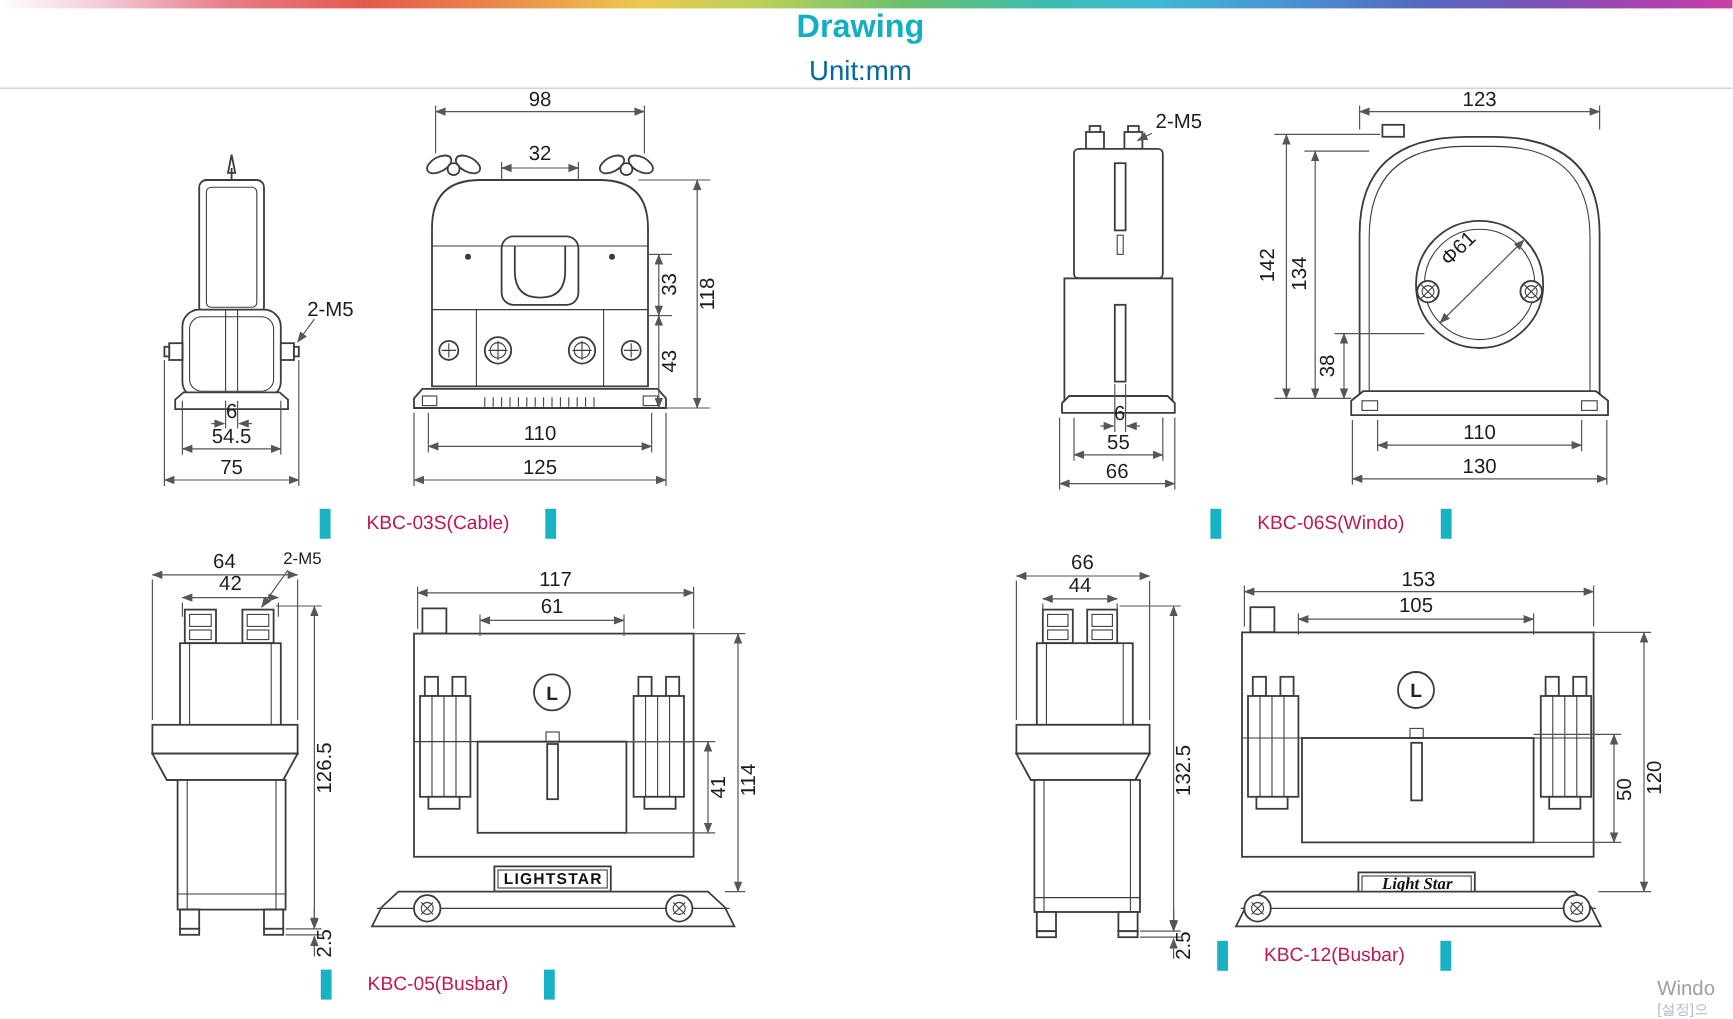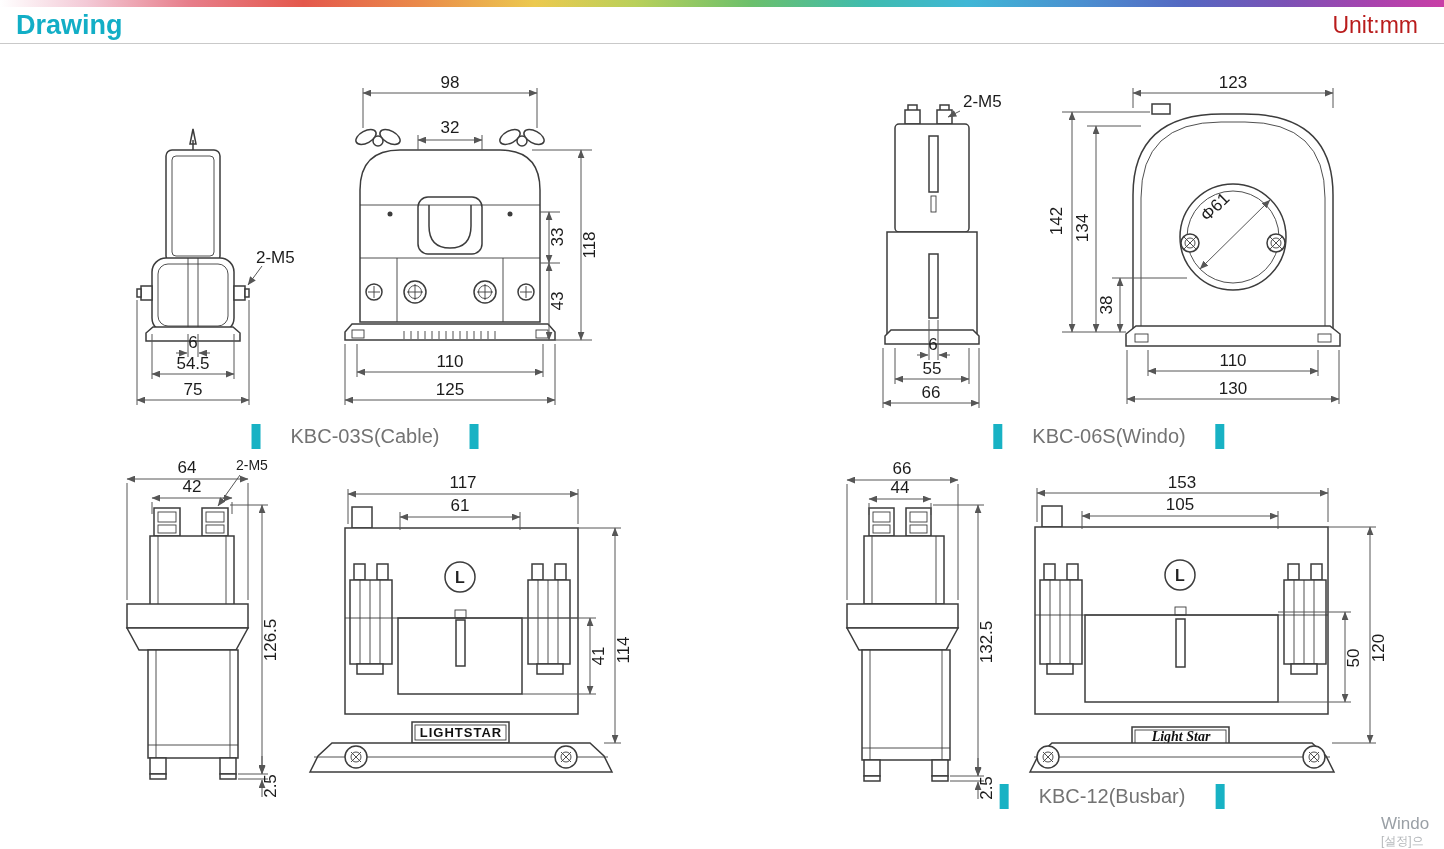--- a/index.html
+++ b/index.html
@@ -2,28 +2,28 @@
 <html><head>
 <meta charset="utf-8">
 <style>
   html,body{margin:0;padding:0;background:#fff;}
   .page{position:relative;width:1444px;height:849px;background:#ffffff;overflow:hidden;
         font-family:"Liberation Sans",sans-serif;color:#1c1c1c;}
   .topbar{position:absolute;top:0;left:0;width:1444px;height:7px;
     background:linear-gradient(90deg,#ffffff 0%,#f3c9d6 6%,#e77e8b 13%,#e4584c 21%,#ea8a4a 29%,
       #ecc94f 37%,#b9d05a 44%,#6cc06c 52%,#3fbcae 60%,#3fb7d6 67%,#4b8fd0 75%,#5468c2 82%,
       #7b52b5 89%,#a843ae 95%,#c93fa6 100%);}
-  .header{position:absolute;top:7px;left:0;right:0;height:37px;border-bottom:1px solid #c9c9c9;
-          display:flex;align-items:center;justify-content:space-between;padding:0 26px 0 16px;box-sizing:border-box;}
+  .header{position:absolute;top:7px;left:0;right:0;height:67px;border-bottom:1px solid #c9c9c9;
+          display:flex;align-items:center;justify-content:space-between;padding:0 26px 0 16px;box-sizing:border-box;flex-direction:column;}
   .title{font-size:27px;font-weight:700;color:#12aec6;}
-  .unit{font-size:23px;color:#b91c1c;}
+  .unit{font-size:23px;color:#0369a1;}
   .drawing-svg{position:absolute;}
   .caption{position:absolute;display:flex;align-items:center;gap:30px;transform:translateX(-50%);}
   .cap-bar{display:inline-block;width:9px;height:25px;background:#18b2c4;}
-  .cap-text{font-size:20px;color:#737373;white-space:nowrap;}
+  .cap-text{font-size:16px;color:#be185d;white-space:nowrap;}
   .watermark{position:absolute;left:1381px;top:813px;width:120px;line-height:1.25;}
   .wm1{font-size:17px;color:#9aa0a6;}
   .wm2{font-size:12px;color:#b5b8bb;}
   
   .s{fill:none;stroke:#3c3c3c;stroke-width:1.5;}
   .sf{fill:#ffffff;stroke:#3c3c3c;stroke-width:1.5;}
   .t{fill:none;stroke:#3c3c3c;stroke-width:0.9;}
   .d{fill:none;stroke:#565656;stroke-width:1;}
   .dt{font-family:"Liberation Sans",sans-serif;font-size:17px;fill:#1c1c1c;text-anchor:middle;}
   .dts{font-size:14px;}
@@ -455,20 +455,25 @@
   <div class="caption" style="left:365px;top:424px">
     <span class="cap-bar"></span>
     <span class="cap-text">KBC-03S(Cable)</span>
     <span class="cap-bar"></span>
   </div>
   <div class="caption" style="left:1109px;top:424px">
     <span class="cap-bar"></span>
     <span class="cap-text">KBC-06S(Windo)</span>
     <span class="cap-bar"></span>
   </div>
+  <div class="caption" style="left:365px;top:808px">
+    <span class="cap-bar"></span>
+    <span class="cap-text">KBC-05(Busbar)</span>
+    <span class="cap-bar"></span>
+  </div>
   <div class="caption" style="left:1112px;top:784px">
     <span class="cap-bar"></span>
     <span class="cap-text">KBC-12(Busbar)</span>
     <span class="cap-bar"></span>
   </div>
 
   <div class="watermark">
     <div class="wm1">Windo</div>
     <div class="wm2">[설정]으</div>
   </div>

